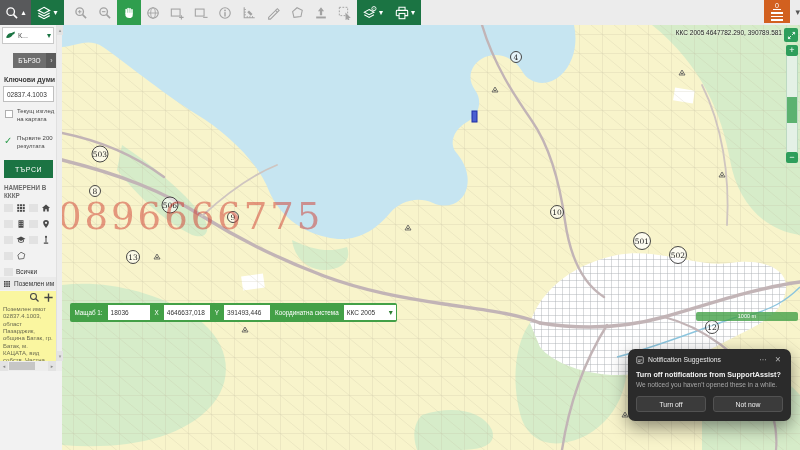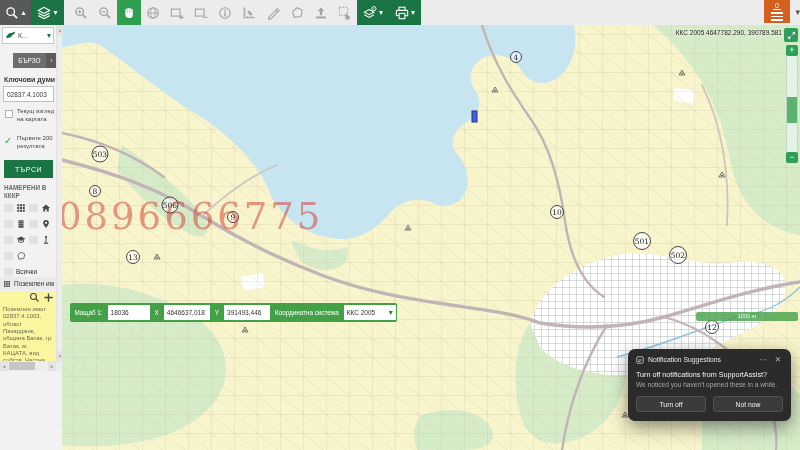--- a/index.html
+++ b/index.html
@@ -86,21 +86,21 @@
                justify-content:space-between; cursor:pointer; }
   .sb-select .caret { color:#2E7D32; }
 
   
   .notif { position:absolute; left:628px; top:349px; width:163px; height:72px; background:#2B2B2B; border-radius:7px;
            box-shadow:0 6px 18px rgba(0,0,0,.45); z-index:40; color:#eee; }
   .notif-head { position:absolute; left:8px; top:6px; right:8px; display:flex; align-items:center; gap:4px; }
   .notif-head svg { width:8px; height:8px; color:#ddd; }
   .notif-title { font-size:6.8px; color:#E8E8E8; flex:1; }
   .notif-more, .notif-close { font-size:7.5px; color:#B8B8B8; cursor:pointer; padding:0 2px; }
-  .notif-msg { position:absolute; left:8px; top:21px; right:8px; font-size:7.2px; color:#F2F2F2; }
+  .notif-msg { position:absolute; left:8px; top:21px; right:8px; font-size:7.2px; color:#F2F2F2;font-weight:bold; }
   .notif-sub { position:absolute; left:8px; top:32px; right:8px; font-size:6.6px; color:#A6A6A6; }
   .notif-btns { position:absolute; left:8px; top:47px; right:8px; display:flex; gap:7px; }
   .notif-btn { flex:1; height:16px; background:#3B3B3B; border:1px solid #525252; border-radius:3px; color:#F0F0F0;
                font-size:6.8px; display:flex; align-items:center; justify-content:center; cursor:pointer; }
 </style>
 </head>
 <body>
 
 <svg width="0" height="0" style="position:absolute">
   <defs>

